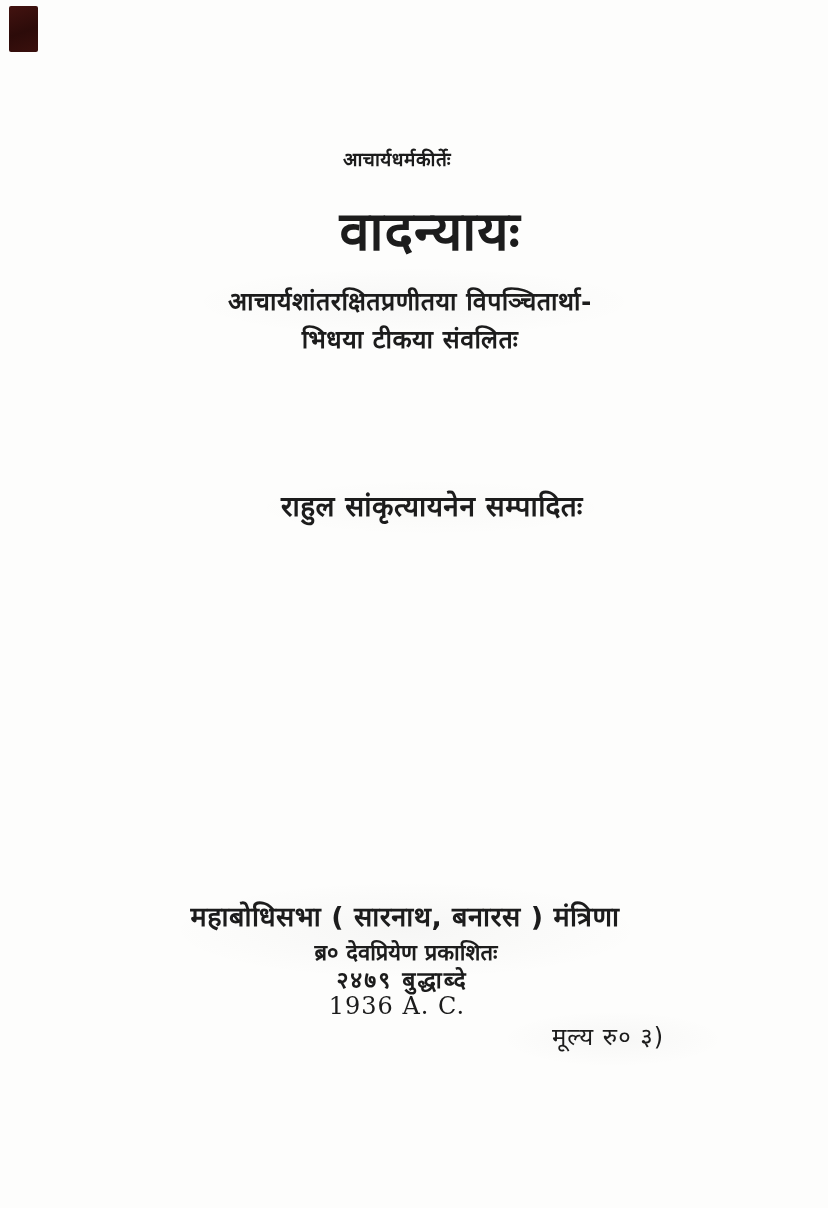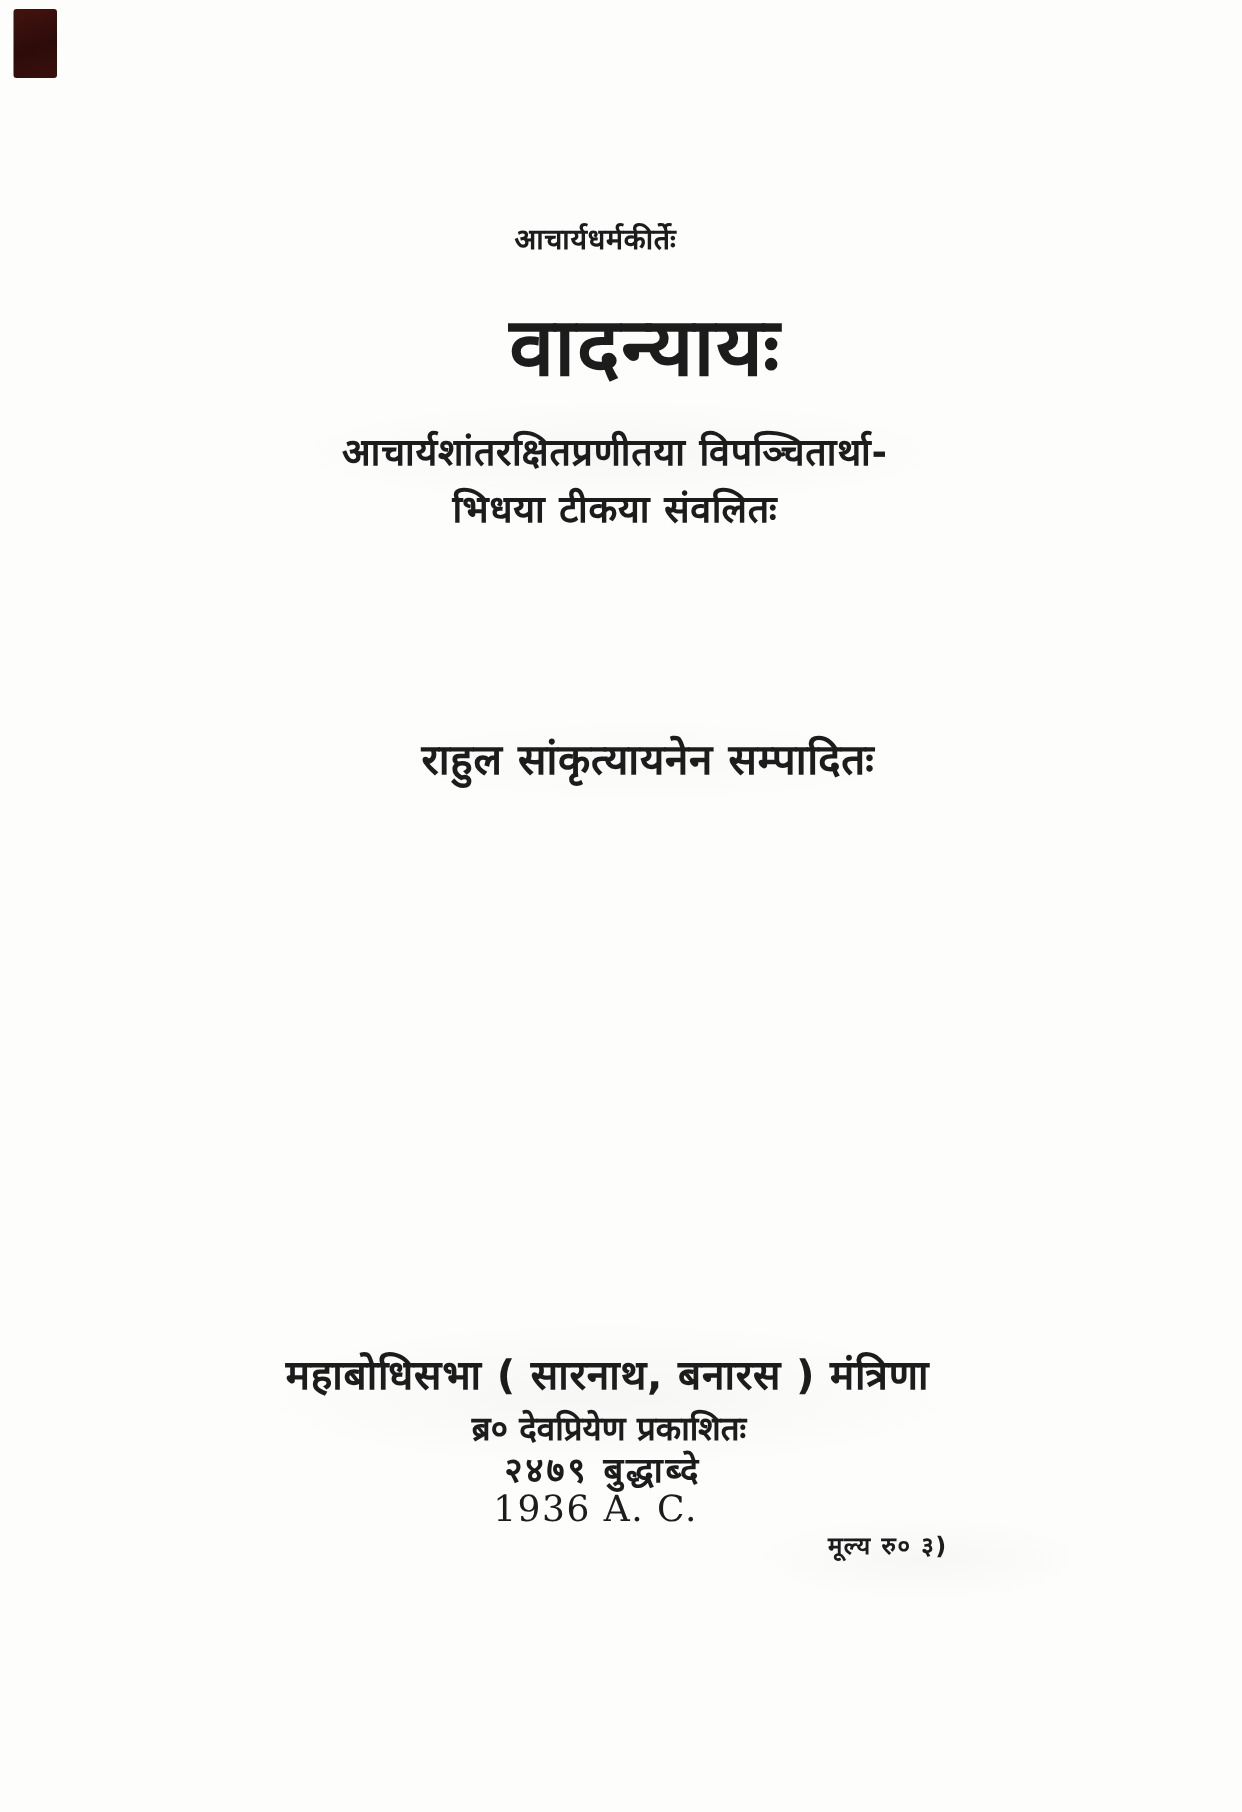--- a/index.html
+++ b/index.html
@@ -99,22 +99,22 @@
     font-size: 24px;
     font-weight: 400;
     font-family: "DejaVu Serif", serif;
     transform: translateX(-17px);
     letter-spacing: 1px;
   }
   .price-line {
     position: absolute;
     top: 1019px;
     left: 552px;
-    font-size: 16px;
-    font-weight: 700;
+    font-size: 24px;
+    font-weight: 400;
     white-space: nowrap;
     letter-spacing: 1px;
   }
 </style>
 </head>
 <body>
 
 <div class="scan-page">
 
   <div class="corner-mark"></div>

